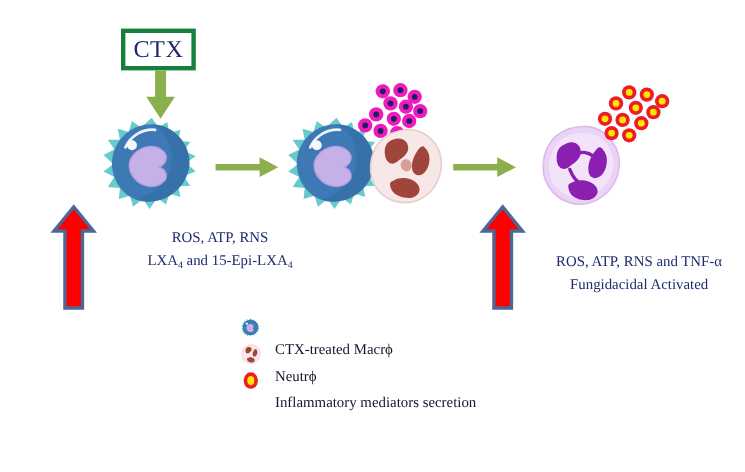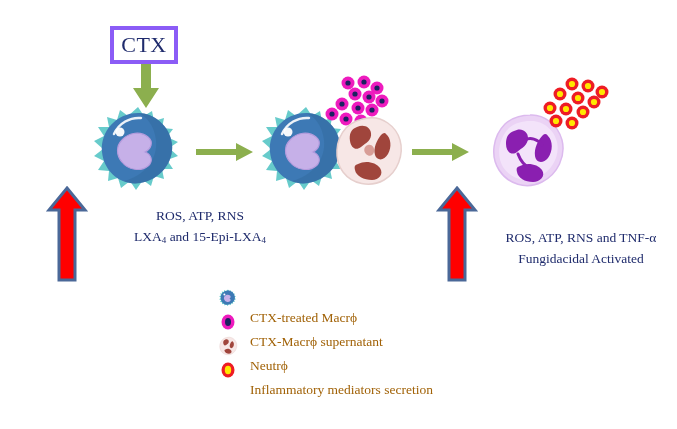--- a/index.html
+++ b/index.html
@@ -20,21 +20,21 @@
     left: 0; top: 0;
     width: 677px;
     height: 429px;
   }
   .abs { position: absolute; }
 
   
   .ctx-box {
     left: 110px; top: 26px;
     width: 68px; height: 38px;
-    border: 4px solid #8b5cf6;
+    border: 4px solid #15803d;
     background: #ffffff;
     box-sizing: border-box;
     display: flex;
     align-items: center;
     justify-content: center;
   }
   .ctx-label {
     font-size: 22px;
     letter-spacing: 0.5px;
     color: #1F2B6C;
@@ -63,21 +63,21 @@
   }
   .legend-icon {
     width: 20px;
     height: 20px;
     position: relative;
     flex: 0 0 20px;
     margin-right: 12px;
   }
   .legend-text {
     font-size: 13.5px;
-    color: #a16207;
+    color: #0f172a;
     white-space: nowrap;
     margin-top: 39px;
   }
 
   svg { display: block; overflow: visible; }
 </style>
 </head>
 <body>
 
 <div id="figure">
@@ -321,29 +321,20 @@
           <path d="M50 9 C66 9 82 22 84 40 C86 58 72 76 52 79 C33 82 16 68 14 48
                    C12 28 28 9 50 9 Z" fill="#3D79B5"></path>
           <path d="M34 36 C41 28 53 27 60 33 C66 38 63 45 57 48 C63 50 66 57 60 62
                    C53 68 40 66 34 58 C28 51 28 42 34 36 Z" fill="#C6B0E8"></path>
           <circle cx="32" cy="28" r="5" fill="#FFFFFF"></circle>
         </svg>
       </span>
       <span class="legend-text">CTX-treated Macrϕ</span>
     </div>
 
-    <div class="legend-row">
-      <span class="legend-icon">
-        <svg width="20" height="20" viewBox="0 0 20 20">
-          <ellipse cx="10" cy="10" rx="6.5" ry="7.5" fill="#EE1BBE"></ellipse>
-          <ellipse cx="10" cy="10" rx="3" ry="4" fill="#1B2160"></ellipse>
-        </svg>
-      </span>
-      <span class="legend-text">CTX-Macrϕ supernatant</span>
-    </div>
 
     <div class="legend-row">
       <span class="legend-icon">
         <svg width="20" height="20" viewBox="0 0 76 74">
           <path d="M38 4 C52 2 66 12 70 26 C74 40 68 58 54 66 C40 74 22 70 13 58
                    C4 46 5 26 16 14 C22 8 30 5 38 4 Z" fill="#F7E7E6" stroke="#E6CFCD" stroke-width="2"></path>
           <path d="M27 13 C34 10 40 13 41 19 C42 26 36 29 31 33 C26 37 21 34 20 27
                    C19 20 21 15 27 13 Z" fill="#A0453C"></path>
           <path d="M56 20 C61 24 62 33 58 40 C54 47 47 47 45 41 C43 34 47 26 51 21
                    C53 19 55 18 56 20 Z" fill="#A0453C"></path>

